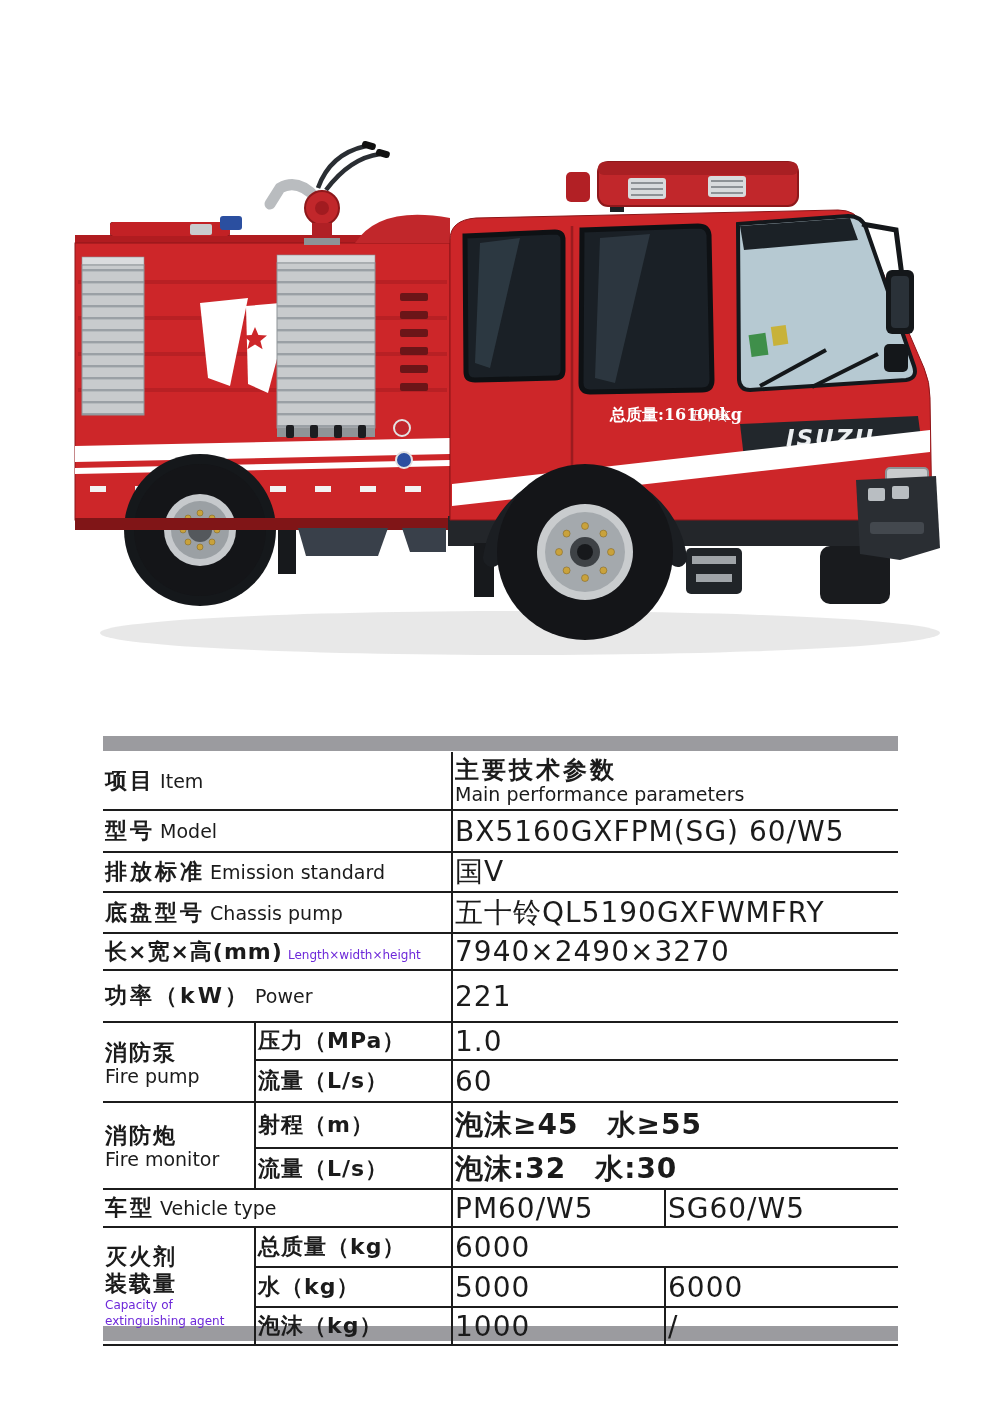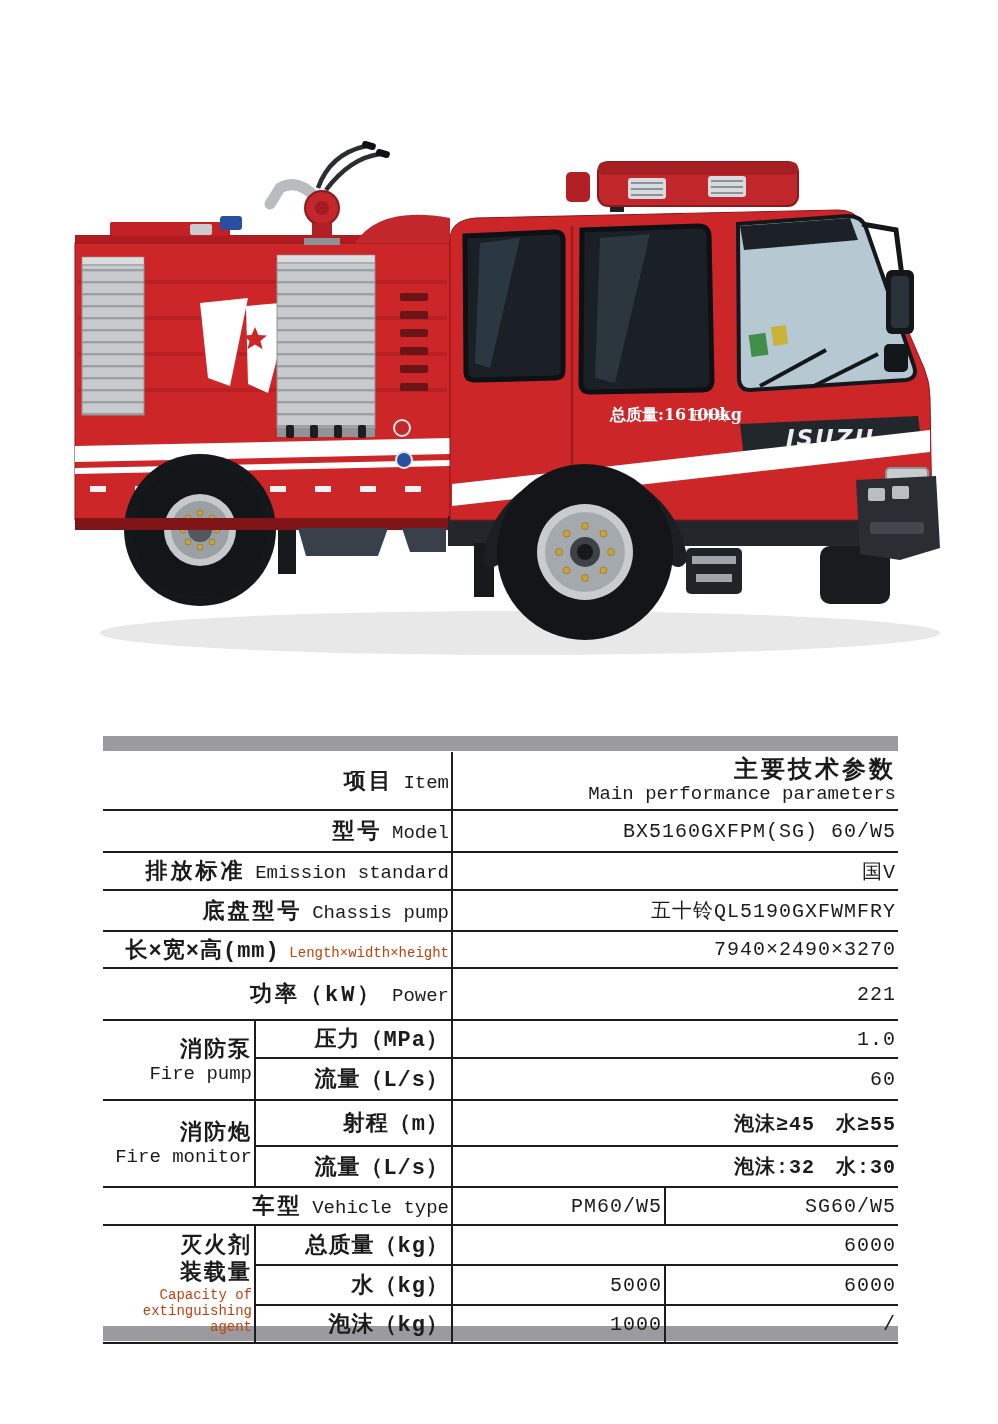--- a/index.html
+++ b/index.html
@@ -7,28 +7,28 @@
   .page { position:relative; width:998px; height:1424px; background:#ffffff; overflow:hidden; }
 
   .truck-wrap { position:absolute; left:50px; top:128px; width:900px; height:560px; }
 
   .bar { position:absolute; left:103px; width:795px; height:15px; background:#9b9b9f; }
   .bar-top { top:736px; }
   .bar-bottom { top:1326px; }
 
   table.spec { position:absolute; left:103px; top:752px; width:795px;
                border-collapse:collapse; table-layout:fixed; }
-  table.spec td { text-align:right; vertical-align:middle; padding:0 2px;
-                  border-bottom:2px solid #1c1c1c; color:#1b1b1b;font-family:Liberation Mono, monospace; }
+  table.spec td { text-align:left; vertical-align:middle; padding:0 2px;
+                  border-bottom:2px solid #1c1c1c; color:#1b1b1b; }
   td.vline { border-left:2px solid #1c1c1c;margin-left:24px; }
 
   .cn  { font-size:22px; font-weight:bold; letter-spacing:3px; color:#1b1b1b; }
   .en  { font-size:19px; letter-spacing:0; color:#1b1b1b; font-weight:normal; }
-  .en-sm { font-size:14px; color:#c2410c; font-weight:normal; letter-spacing:0; }
-  .val { font-size:20px; letter-spacing:1px; color:#1b1b1b; }
+  .en-sm { font-size:12px; color:#6d28d9; font-weight:normal; letter-spacing:0; }
+  .val { font-size:28px; letter-spacing:1px; color:#1b1b1b; }
   .hdr-cn { font-size:24px; font-weight:bold; letter-spacing:3px; line-height:27px; }
   .hdr-en { font-size:19px; line-height:21px; }
   .grp .cn { line-height:27px; letter-spacing:2px; }
   .grp .en { line-height:20px; }
   .grp .en-sm { line-height:16px; }
 </style>
 </head>
 <body>
 
 <div class="page">

